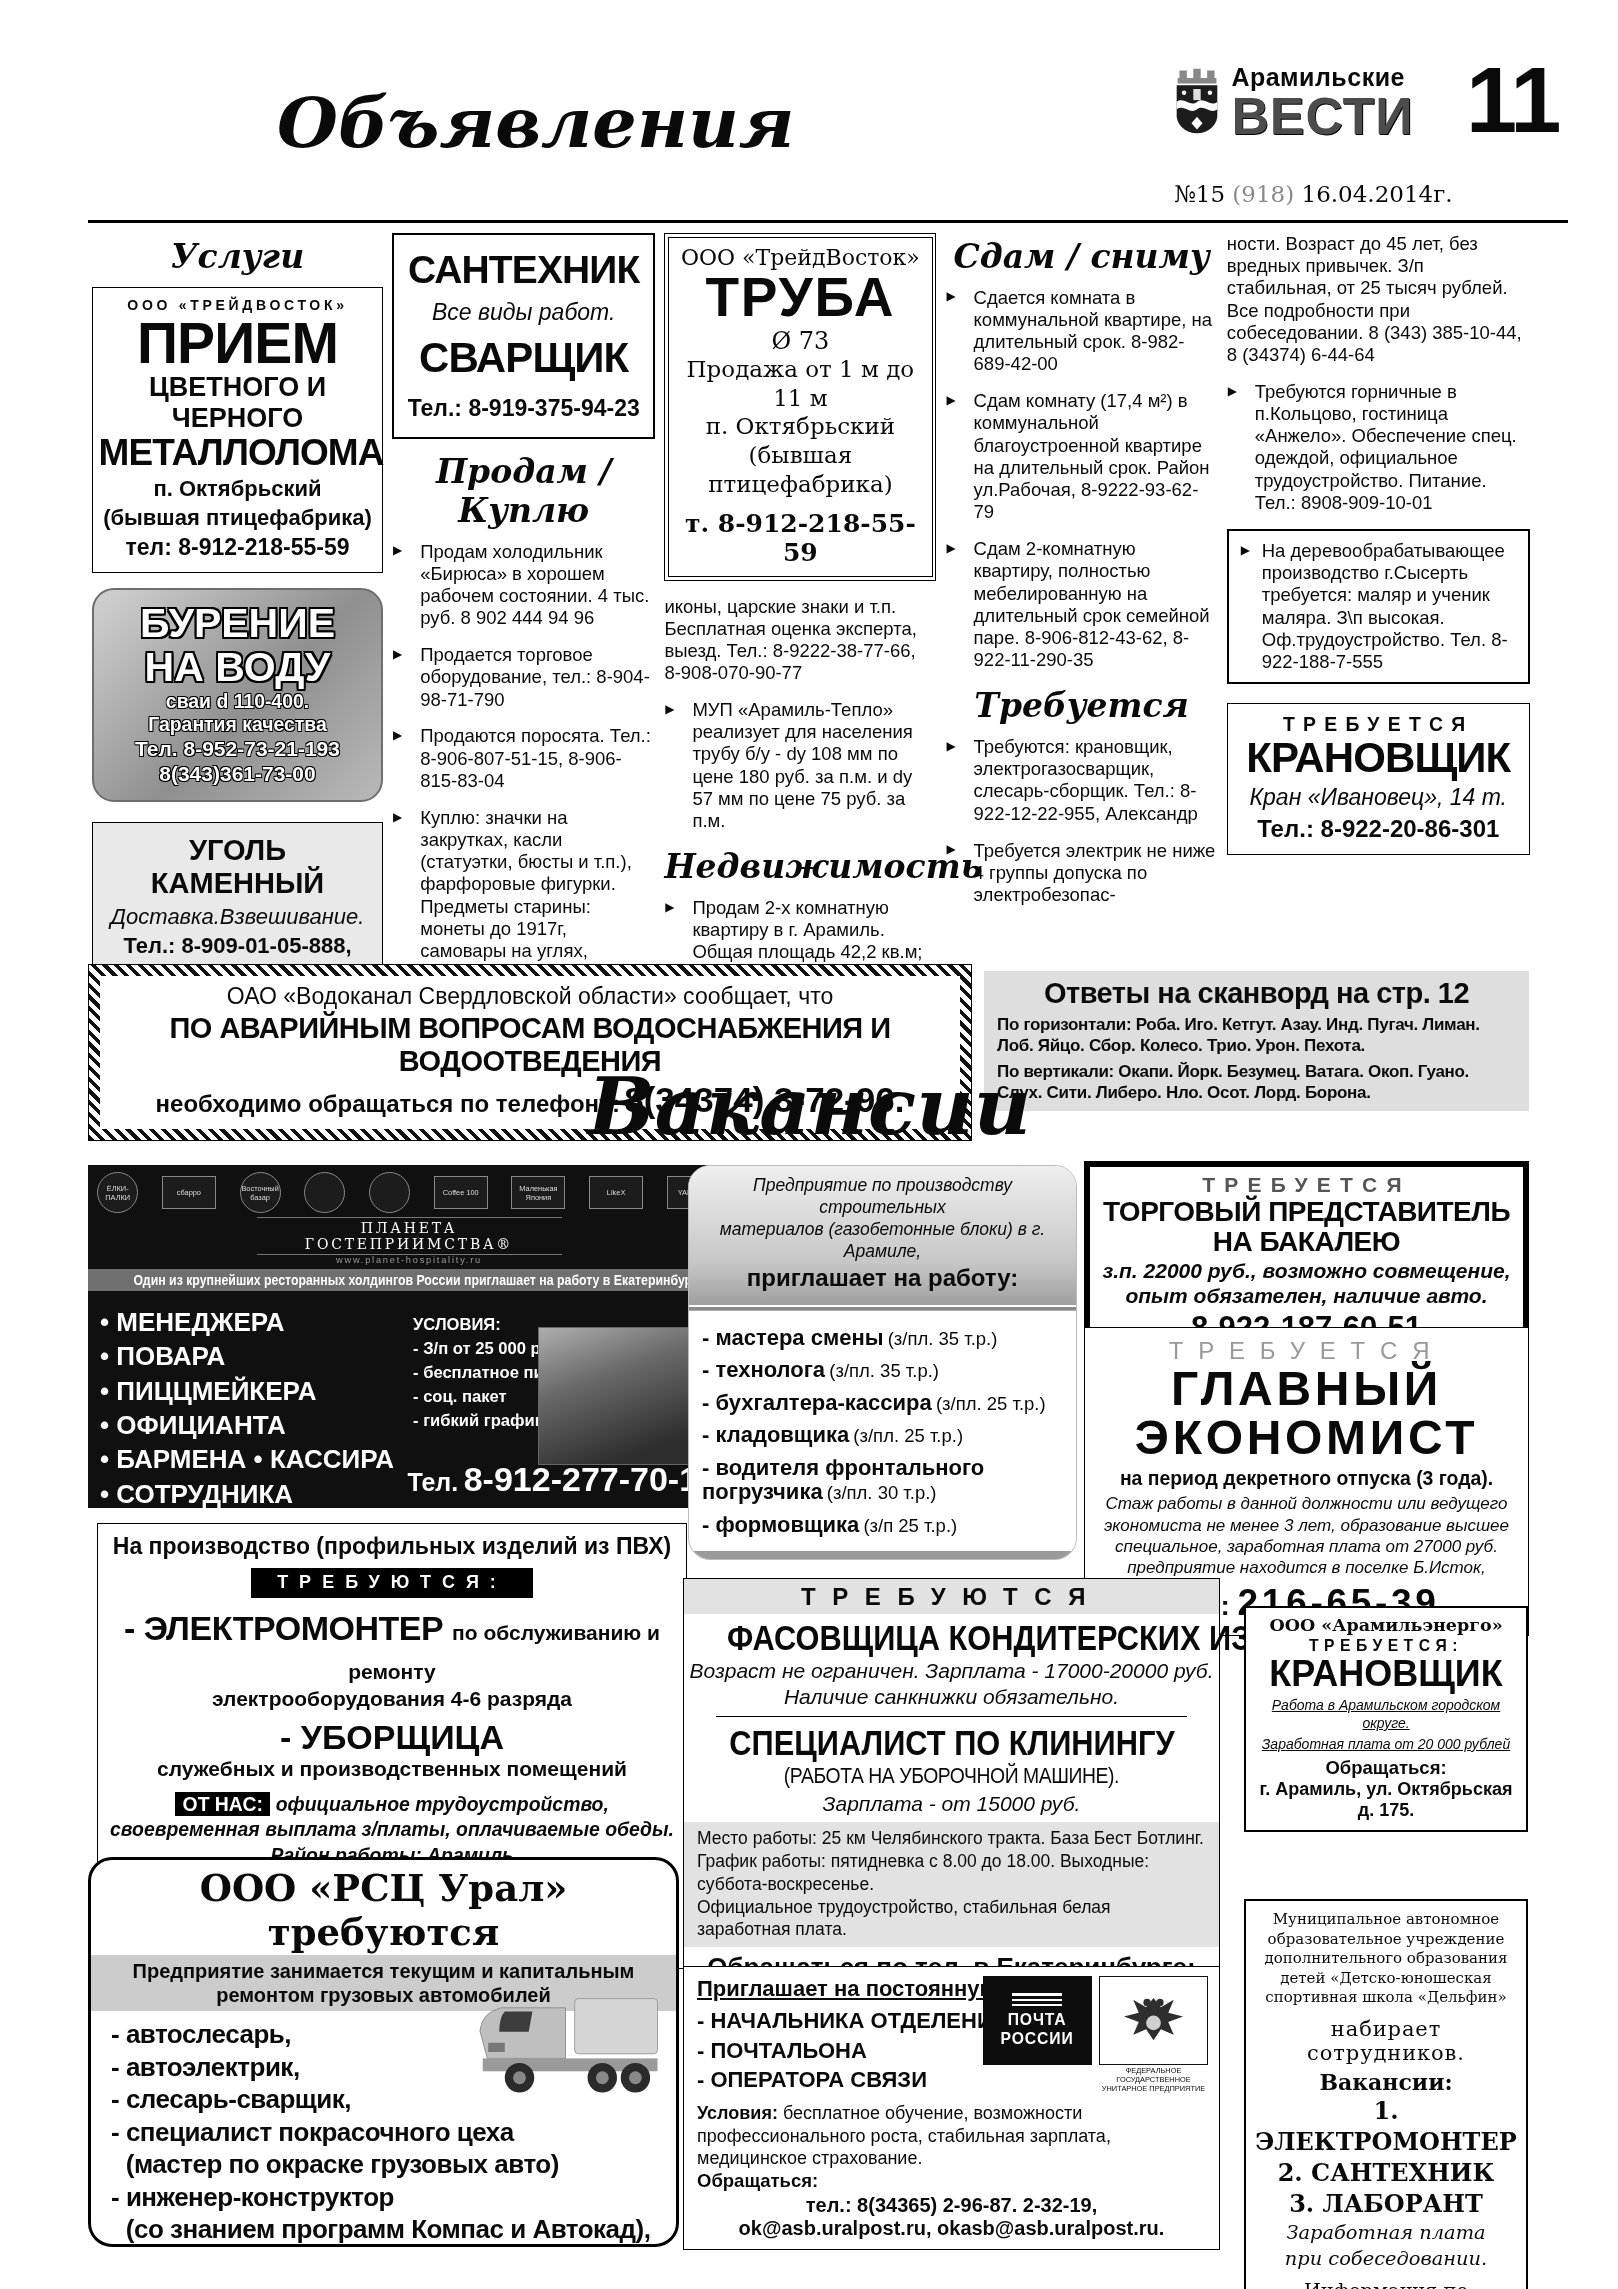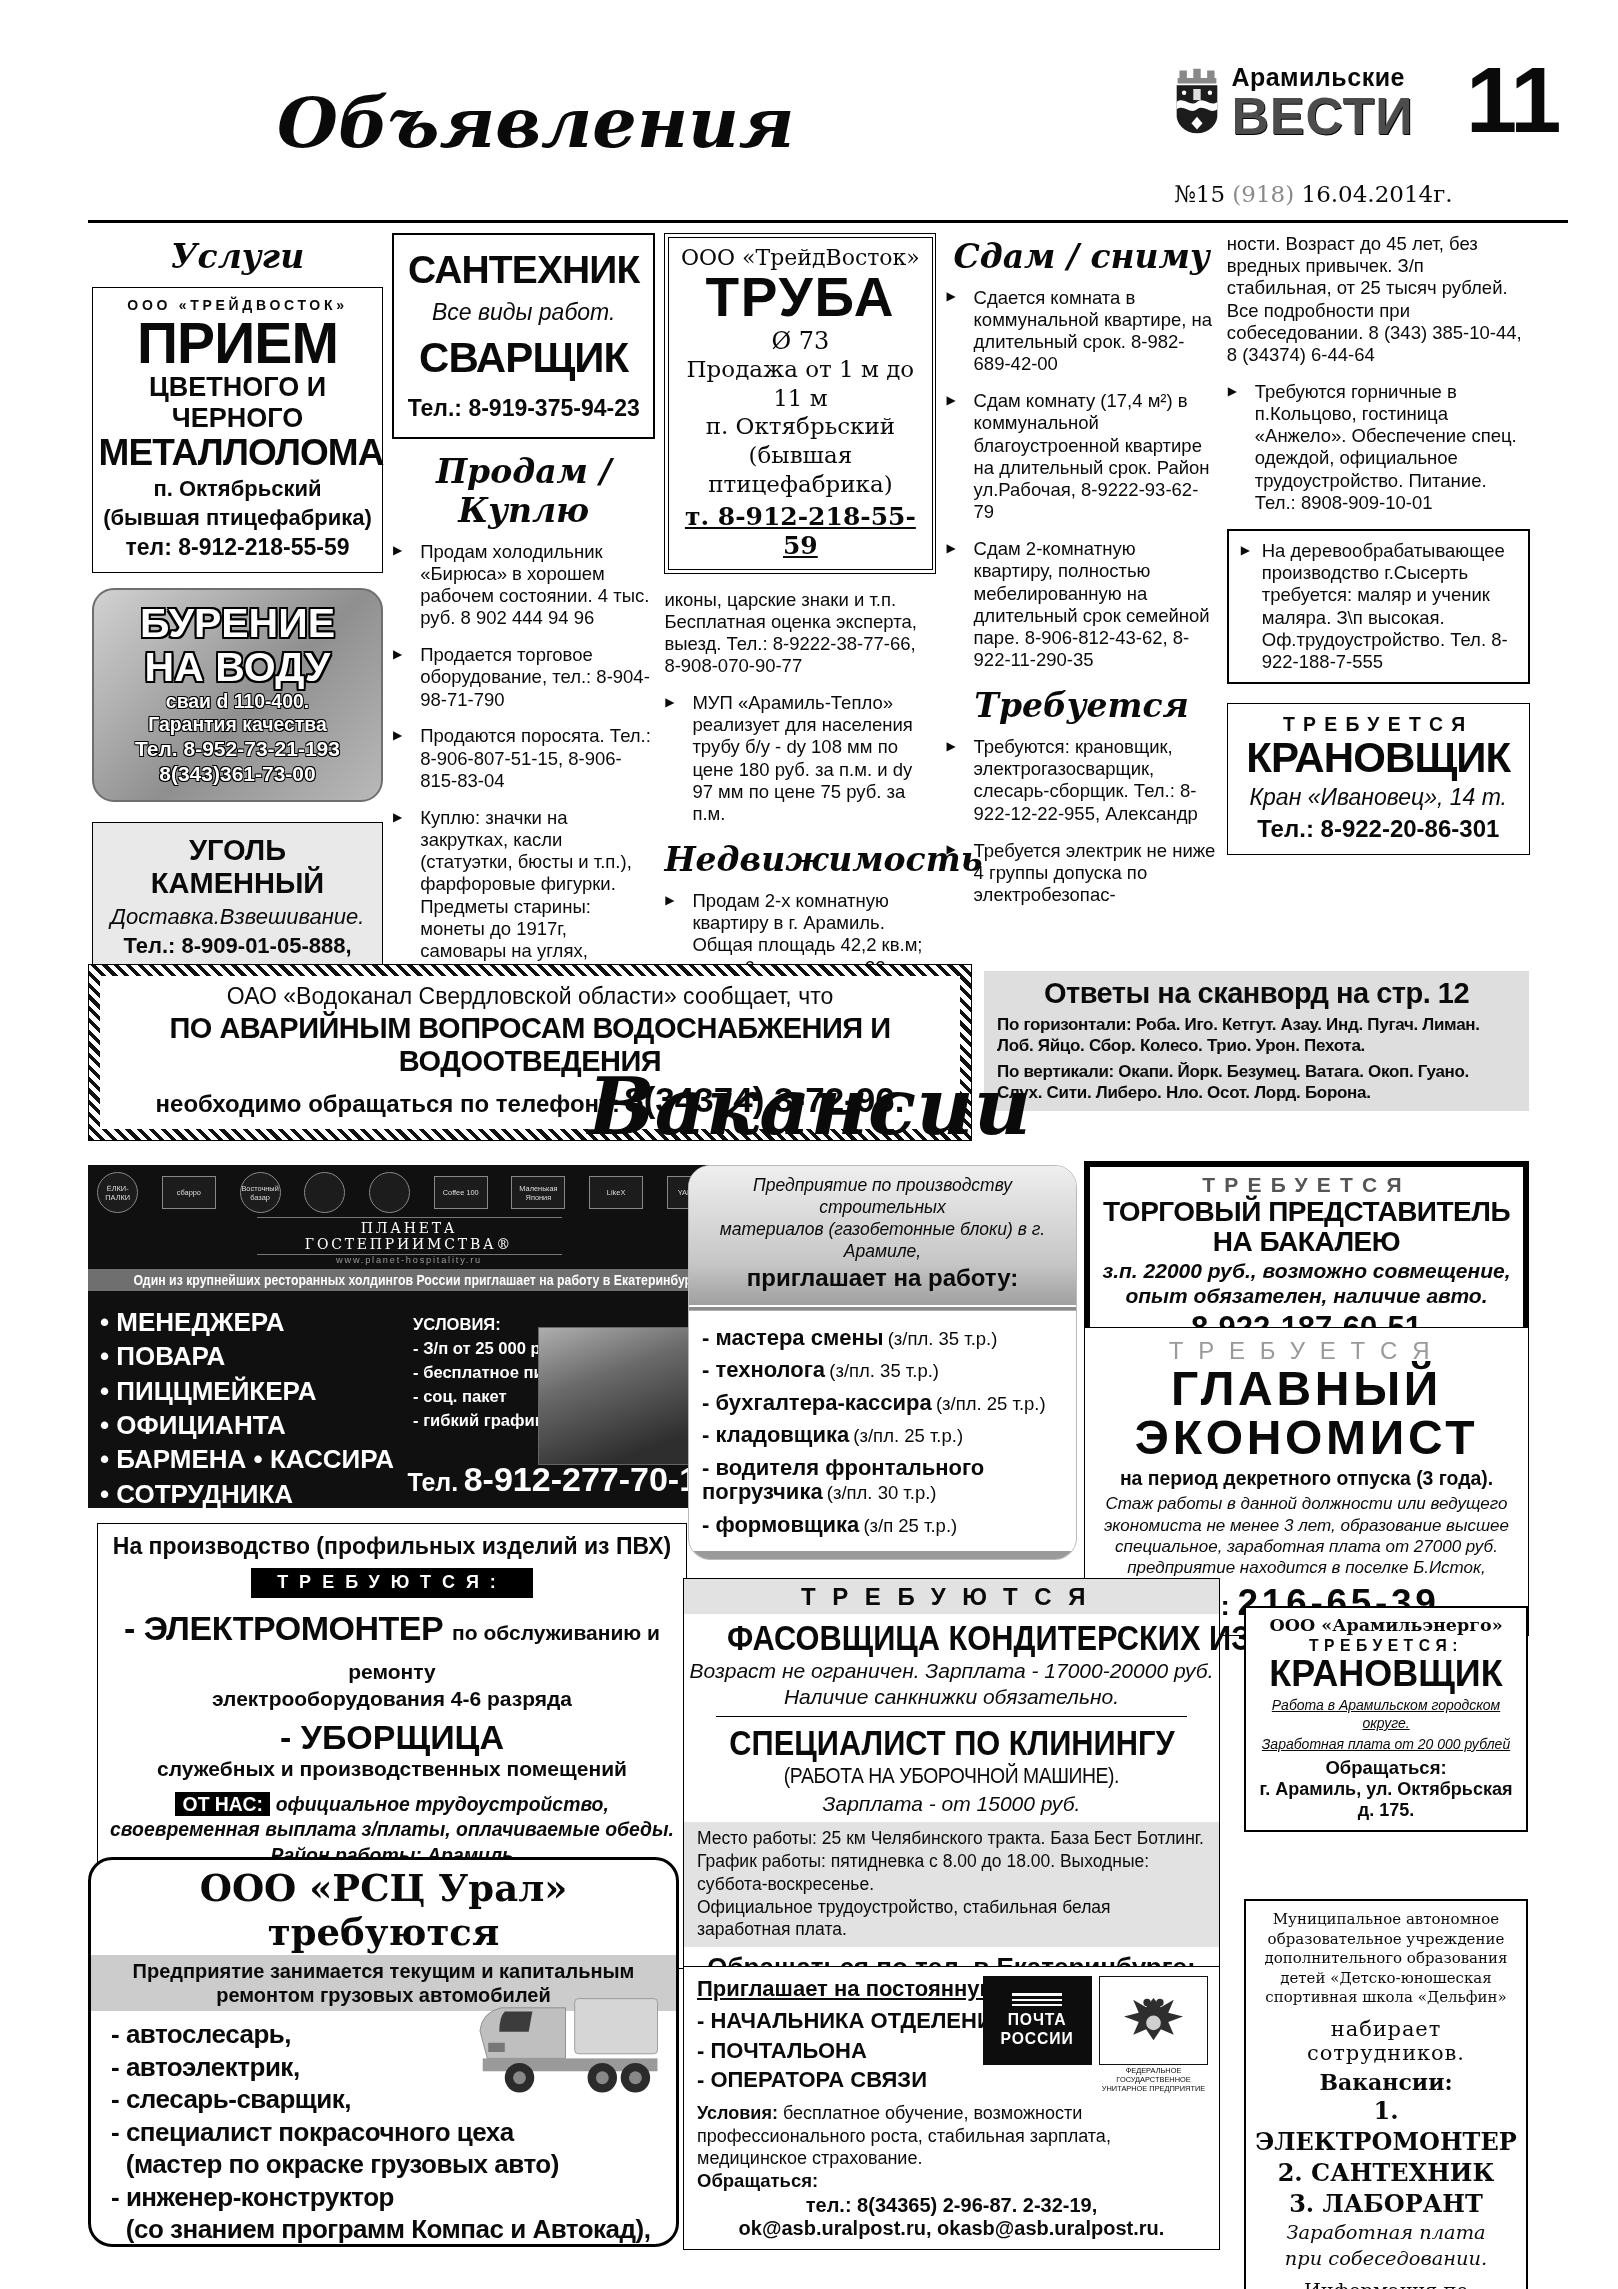--- a/index.html
+++ b/index.html
@@ -62,21 +62,21 @@
   .santeh .t2 { font-size:42px; font-weight:900; letter-spacing:-0.9px; margin-bottom:13px; }
   .santeh .p { font-size:23px; font-weight:bold; }
 
   .truba { border:1.8px solid #000; padding:2.8px; margin-bottom:14.8px; }
   .truba-in { border:1.8px solid #000; text-align:center; padding:7.4px 3.7px 9.2px;
               font-family:"DejaVu Serif",serif; }
   .truba .org { font-size:22px; }
   .truba .t { font-family:"Liberation Sans",sans-serif; font-size:55px; font-weight:900; line-height:1; letter-spacing:1.8px; }
   .truba .d { font-size:24px; margin-top:1.8px; }
   .truba .l { font-size:23px; line-height:1.25; }
-  .truba .p { font-size:25px; font-weight:bold; margin-top:3px;text-decoration:underline; }
+  .truba .p { font-size:25px; font-weight:bold; margin-top:10px; }
 
   .derevo { border:2.8px solid #000; padding:9.2px 11px; margin:5.5px 0 18.5px; }
   .derevo .itm { margin-bottom:0; padding-left:22px; }
   .kranbox { border:1.8px solid #000; text-align:center; padding:9.2px 3.7px 11px; }
   .kranbox .pre { font-size:19.4px; font-weight:bold; letter-spacing:8.3px; }
   .kranbox .t { font-size:42px; font-weight:900; letter-spacing:-0.9px; line-height:1.05; }
   .kranbox .n { font-size:23px; font-style:italic; margin:3.7px 0; }
   .kranbox .p { font-size:24px; font-weight:bold; }
 
   
@@ -306,21 +306,21 @@
           <div class="org">ООО «ТрейдВосток»</div>
           <div class="t">ТРУБА</div>
           <div class="d">Ø 73</div>
           <div class="l">Продажа от 1 м до 11 м</div>
           <div class="l">п. Октябрьский</div>
           <div class="l">(бывшая птицефабрика)</div>
           <div class="p">т. 8-912-218-55-59</div>
         </div>
       </div>
       <div class="cont-par">иконы, царские знаки и т.п. Бесплатная оценка эксперта, выезд. Тел.: 8-9222-38-77-66, 8-908-070-90-77</div>
-      <div class="itm">МУП «Арамиль-Тепло» реализует для населения трубу б/у  - dy 108 мм по цене 180 руб. за п.м. и dy 97 мм по цене 75 руб. за п.м.</div>
+      <div class="itm">МУП «Арамиль-Тепло» реализует для населения трубу б/у  - dy 108 мм по цене 180 руб. за п.м. и dy 57 мм по цене 75 руб. за п.м.</div>
       <div class="sec-h">Недвижимость</div>
       <div class="itm">Продам 2-х комнатную квартиру в  г. Арамиль. Общая площадь 42,2 кв.м;  кухня 6 кв.м; жилая 32 кв.м. Телефон: 8 903 082 49 28</div>
     </div>
 
     <div class="tcol c4">
       <div class="sec-h">Сдам / сниму</div>
       <div class="itm">Сдается комната в коммунальной квартире, на длительный срок. 8-982-689-42-00</div>
       <div class="itm">Сдам комнату (17,4 м²) в коммунальной благоустроенной квартире на длительный срок. Район ул.Рабочая, 8-9222-93-62-79</div>
       <div class="itm">Сдам 2-комнатную квартиру, полностью мебелированную на длительный срок семейной паре. 8-906-812-43-62, 8-922-11-290-35</div>
       <div class="sec-h">Требуется</div>

